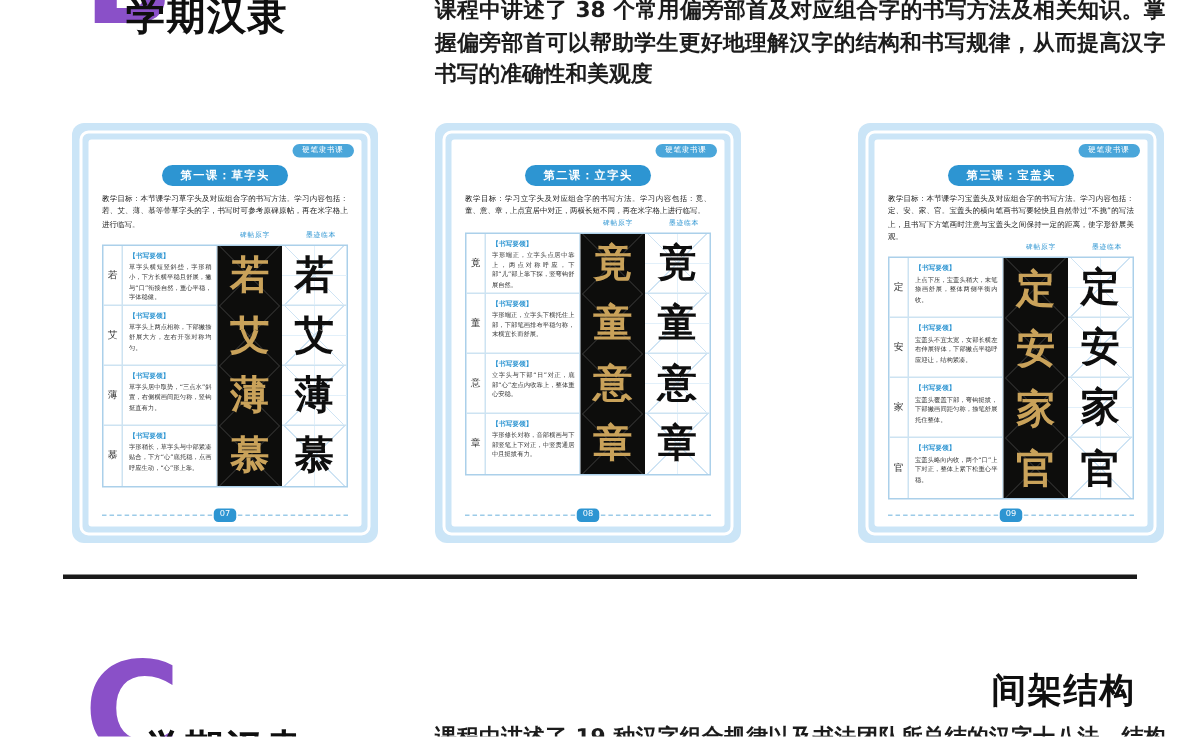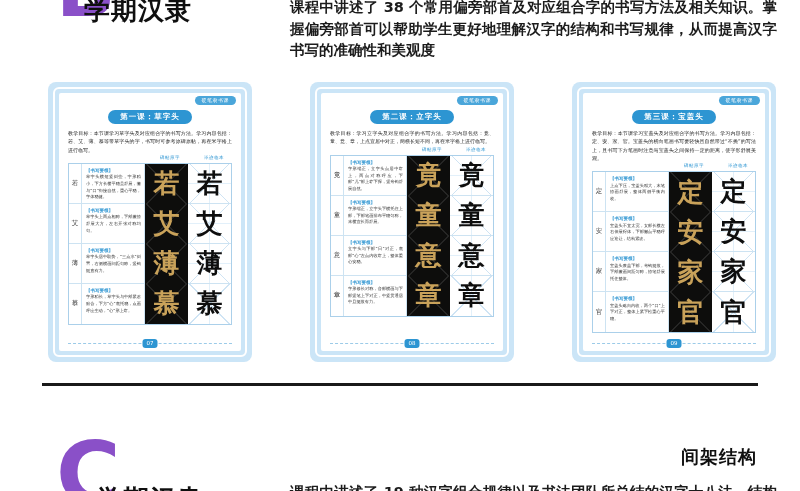--- a/index.html
+++ b/index.html
@@ -19,21 +19,21 @@
   }
   .para-top{
     position:absolute;left:290px;top:-3px;width:487px;
     font-size:14.5px;line-height:21.5px;font-weight:600;color:#1c1c1c;text-align:justify;
   }
   
   .page{
     position:absolute;top:68px;width:204px;height:280px;
     background:#cbe5f7;border-radius:8px;padding:5px;box-sizing:border-box;margin-top:14px;
   }
-  .page.p1{left:48px}.page.p2{left:310px}.page.p3{left:572px}
+  .page.p1{left:48px}.page.p2{left:290px}.page.p3{left:572px}
   .frame{border:2px solid #ffffff;border-radius:6px;height:100%;box-sizing:border-box;padding:4px;}
   .sheet{background:#ffffff;border-radius:2px;height:100%;box-sizing:border-box;position:relative;padding-top:11px;}
   .tab{
     position:absolute;top:3px;right:5px;background:#4aa6da;color:#fff;
     font-size:5px;line-height:1;padding:2px 7px;border-radius:5px;letter-spacing:0.5px;white-space:nowrap;
   }
   .lesson-wrap{text-align:center;}
   .lesson{
     display:inline-block;background:#2d95d2;color:#ffffff;
     font-size:7.5px;font-weight:bold;line-height:1;padding:3.5px 12px;border-radius:9px;letter-spacing:1px;
@@ -84,21 +84,21 @@
     position:absolute;left:56px;top:430px;
     font-family:"DejaVu Sans",sans-serif;font-weight:800;font-size:88px;line-height:88px;
     color:#8a50c8;
   }
   .title-bottom{
     position:absolute;left:96px;top:482px;
     font-size:26px;font-weight:800;color:#0f0f0f;letter-spacing:1px;white-space:nowrap;
   }
   .heading-bottom{
     position:absolute;right:43px;top:445px;
-    font-size:18px;font-weight:800;color:#0f0f0f;letter-spacing:1px;white-space:nowrap;
+    font-size:23px;font-weight:800;color:#0f0f0f;letter-spacing:1px;white-space:nowrap;
   }
   .para-bottom{
     position:absolute;left:290px;top:482px;width:487px;
     font-size:14.5px;line-height:21.5px;font-weight:600;color:#1c1c1c;text-align:justify;
   }
 </style>
 </head>
 <body>
 
 <div class="letter-top">B</div>

